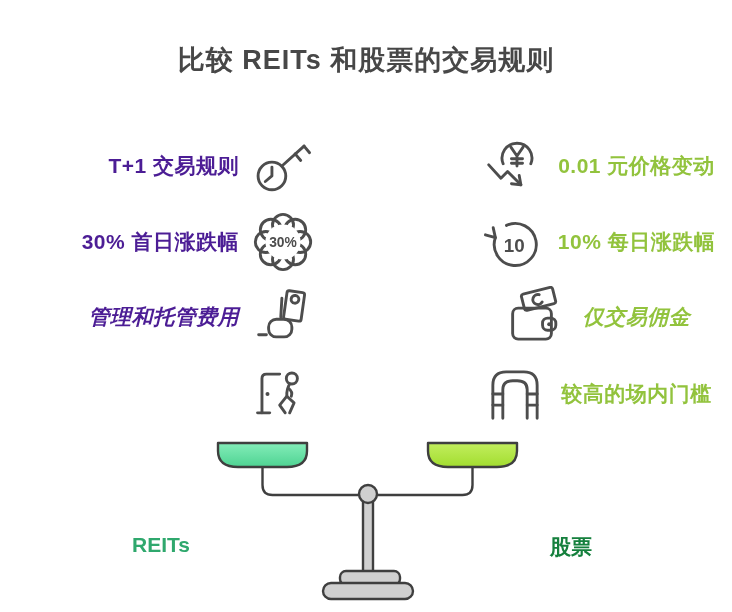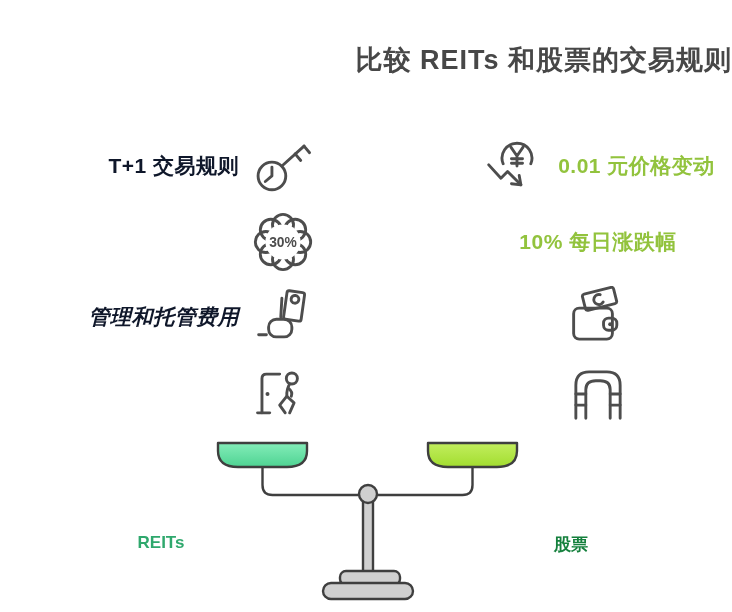--- a/index.html
+++ b/index.html
@@ -3,37 +3,37 @@
 <meta charset="utf-8">
 <style>
   html,body { margin:0; padding:0; }
   body {
     width:732px; height:612px; position:relative; background:#ffffff;
     font-family:"Liberation Sans", "DejaVu Sans", sans-serif;
     overflow:hidden;
   }
   .page-title {
     position:absolute; top:42px; left:0; width:732px;
-    text-align:right; font-size:27px; font-weight:700; color:#474747;
+    text-align:center; font-size:27px; font-weight:700; color:#474747;
     letter-spacing:1px;
   }
   .item-row { position:absolute; display:flex; align-items:center; height:72px; }
   .item-row.side-left  { left:28px;  width:286px; justify-content:flex-end; gap:13px; }
   .item-row.side-right { left:452px; width:292px; justify-content:center; gap:15px; }
   .row-1 { top:130px; } .row-2 { top:206px; } .row-3 { top:281px;font-style:italic; } .row-4 { top:358px; }
   .item-text { font-size:21px; font-weight:700; letter-spacing:0.5px; white-space:nowrap; }
-  .left-green  { color:#0f172a; }
+  .left-green  { color:#4c1d95; }
   .right-green { color:#92c33d; }
   .icon-box { width:62px; height:62px; flex:0 0 62px; }
   .icon-box svg { width:62px; height:62px; display:block; }
   .icon-stroke { stroke:#4d4d4d; stroke-width:2.6; fill:none; stroke-linecap:round; stroke-linejoin:round; }
   .icon-fill { fill:#4d4d4d; stroke:none; }
   .icon-label { fill:#4d4d4d; font-family:"Liberation Sans", sans-serif; font-weight:700; }
   .scale-svg { position:absolute; left:176px; top:427px; }
-  .pan-label { position:absolute; width:90px; text-align:center; font-size:17px; font-weight:700; }
+  .pan-label { position:absolute; width:90px; text-align:center; font-size:21px; font-weight:700; }
   .pan-label.reits { left:116px; top:533px; color:#2fa86d; }
   .pan-label.stocks { left:526px; top:533px; color:#15803d; }
 </style>
 </head>
 <body>
 
 <div class="page-title">比较 REITs 和股票的交易规则</div>
 
 <div class="item-row side-left row-1">
   <span class="item-text left-green">T+1 交易规则</span>
@@ -43,20 +43,21 @@
         <circle cx="18" cy="37" r="12.5"></circle>
         <path d="M18 37 V29 M18 37 L12 42"></path>
         <path d="M27 28 L47 10"></path>
         <path d="M47 10 L52 16 M39 17 L44 23"></path>
       </g>
     </svg>
   </span>
 </div>
 
 <div class="item-row side-left row-2">
+  <span class="item-text left-green">30% 首日涨跌幅</span>
   <span class="icon-box">
     <svg viewBox="0 0 56 56">
       <g class="icon-stroke" stroke-width="2.4">
         <circle cx="43.5" cy="28" r="9.5"></circle>
           <circle cx="39" cy="39" r="9.5"></circle>
         <circle cx="28" cy="43.5" r="9.5"></circle>
           <circle cx="17" cy="39" r="9.5"></circle>
         <circle cx="12.5" cy="28" r="9.5"></circle>
           <circle cx="17" cy="17" r="9.5"></circle>
         <circle cx="28" cy="12.5" r="9.5"></circle>
@@ -109,49 +110,60 @@
         <path d="M27 11 L32.5 19 L38 11 M32.5 19 V28 M27.5 21.5 H37.5 M27.5 25.5 H37.5"></path>
         <path d="M7 27 L18 39 L24 33 L36 45"></path>
         <path d="M36 45 L34.5 36.5 M36 45 L27.5 44"></path>
       </g>
     </svg>
   </span>
   <span class="item-text right-green">0.01 元价格变动</span>
 </div>
 
 <div class="item-row side-right row-2">
+  <span class="icon-box">
+    <svg viewBox="0 0 56 56">
+      <g class="icon-stroke">
+        <path d="M13 24 A19 19 0 1 0 23 13"></path>
+        <path d="M13 24 L11 15 M13 24 L4 21.5"></path>
+      </g>
+      <text class="icon-label" x="30" y="37" font-size="17" text-anchor="middle">10</text>
+    </svg>
+  </span>
   <span class="item-text right-green">10% 每日涨跌幅</span>
 </div>
 
 <div class="item-row side-right row-3">
   <span class="icon-box">
     <svg viewBox="0 0 56 56">
       <g class="icon-stroke">
         <g transform="rotate(-14 30 12)">
           <rect x="15" y="4" width="29" height="15" rx="2"></rect>
           <path d="M31 8 a4.5 4.5 0 1 0 1 7"></path>
         </g>
         <rect x="6" y="20" width="35" height="28" rx="5"></rect>
         <rect x="33" y="29" width="12" height="11" rx="4.5"></rect>
       </g>
       <circle cx="39" cy="34.5" r="1.8" class="icon-fill"></circle>
     </svg>
   </span>
+  <span class="item-text right-green">仅交易佣金</span>
 </div>
 
 <div class="item-row side-right row-4">
   <span class="icon-box">
     <svg viewBox="0 0 56 56">
       <g class="icon-stroke">
         <path d="M8 50 V20 Q8 8 20 8 H36 Q48 8 48 20 V50"></path>
         <path d="M17 50 V24 Q17 16 26 16 H30 Q39 16 39 24 V50"></path>
         <path d="M8 28 H17 M8 38 H17 M39 28 H48 M39 38 H48"></path>
       </g>
     </svg>
   </span>
+  <span class="item-text right-green">较高的场内门槛</span>
 </div>
 
 <svg class="scale-svg" width="380" height="185" viewBox="0 0 380 185">
   <defs>
     <linearGradient id="panLeftGrad" x1="0" y1="0" x2="0" y2="1">
       <stop offset="0" stop-color="#84edb9"></stop>
         <stop offset="1" stop-color="#4ed392"></stop>
     </linearGradient>
     <linearGradient id="panRightGrad" x1="0" y1="0" x2="0" y2="1">
       <stop offset="0" stop-color="#c2ee5e"></stop>

